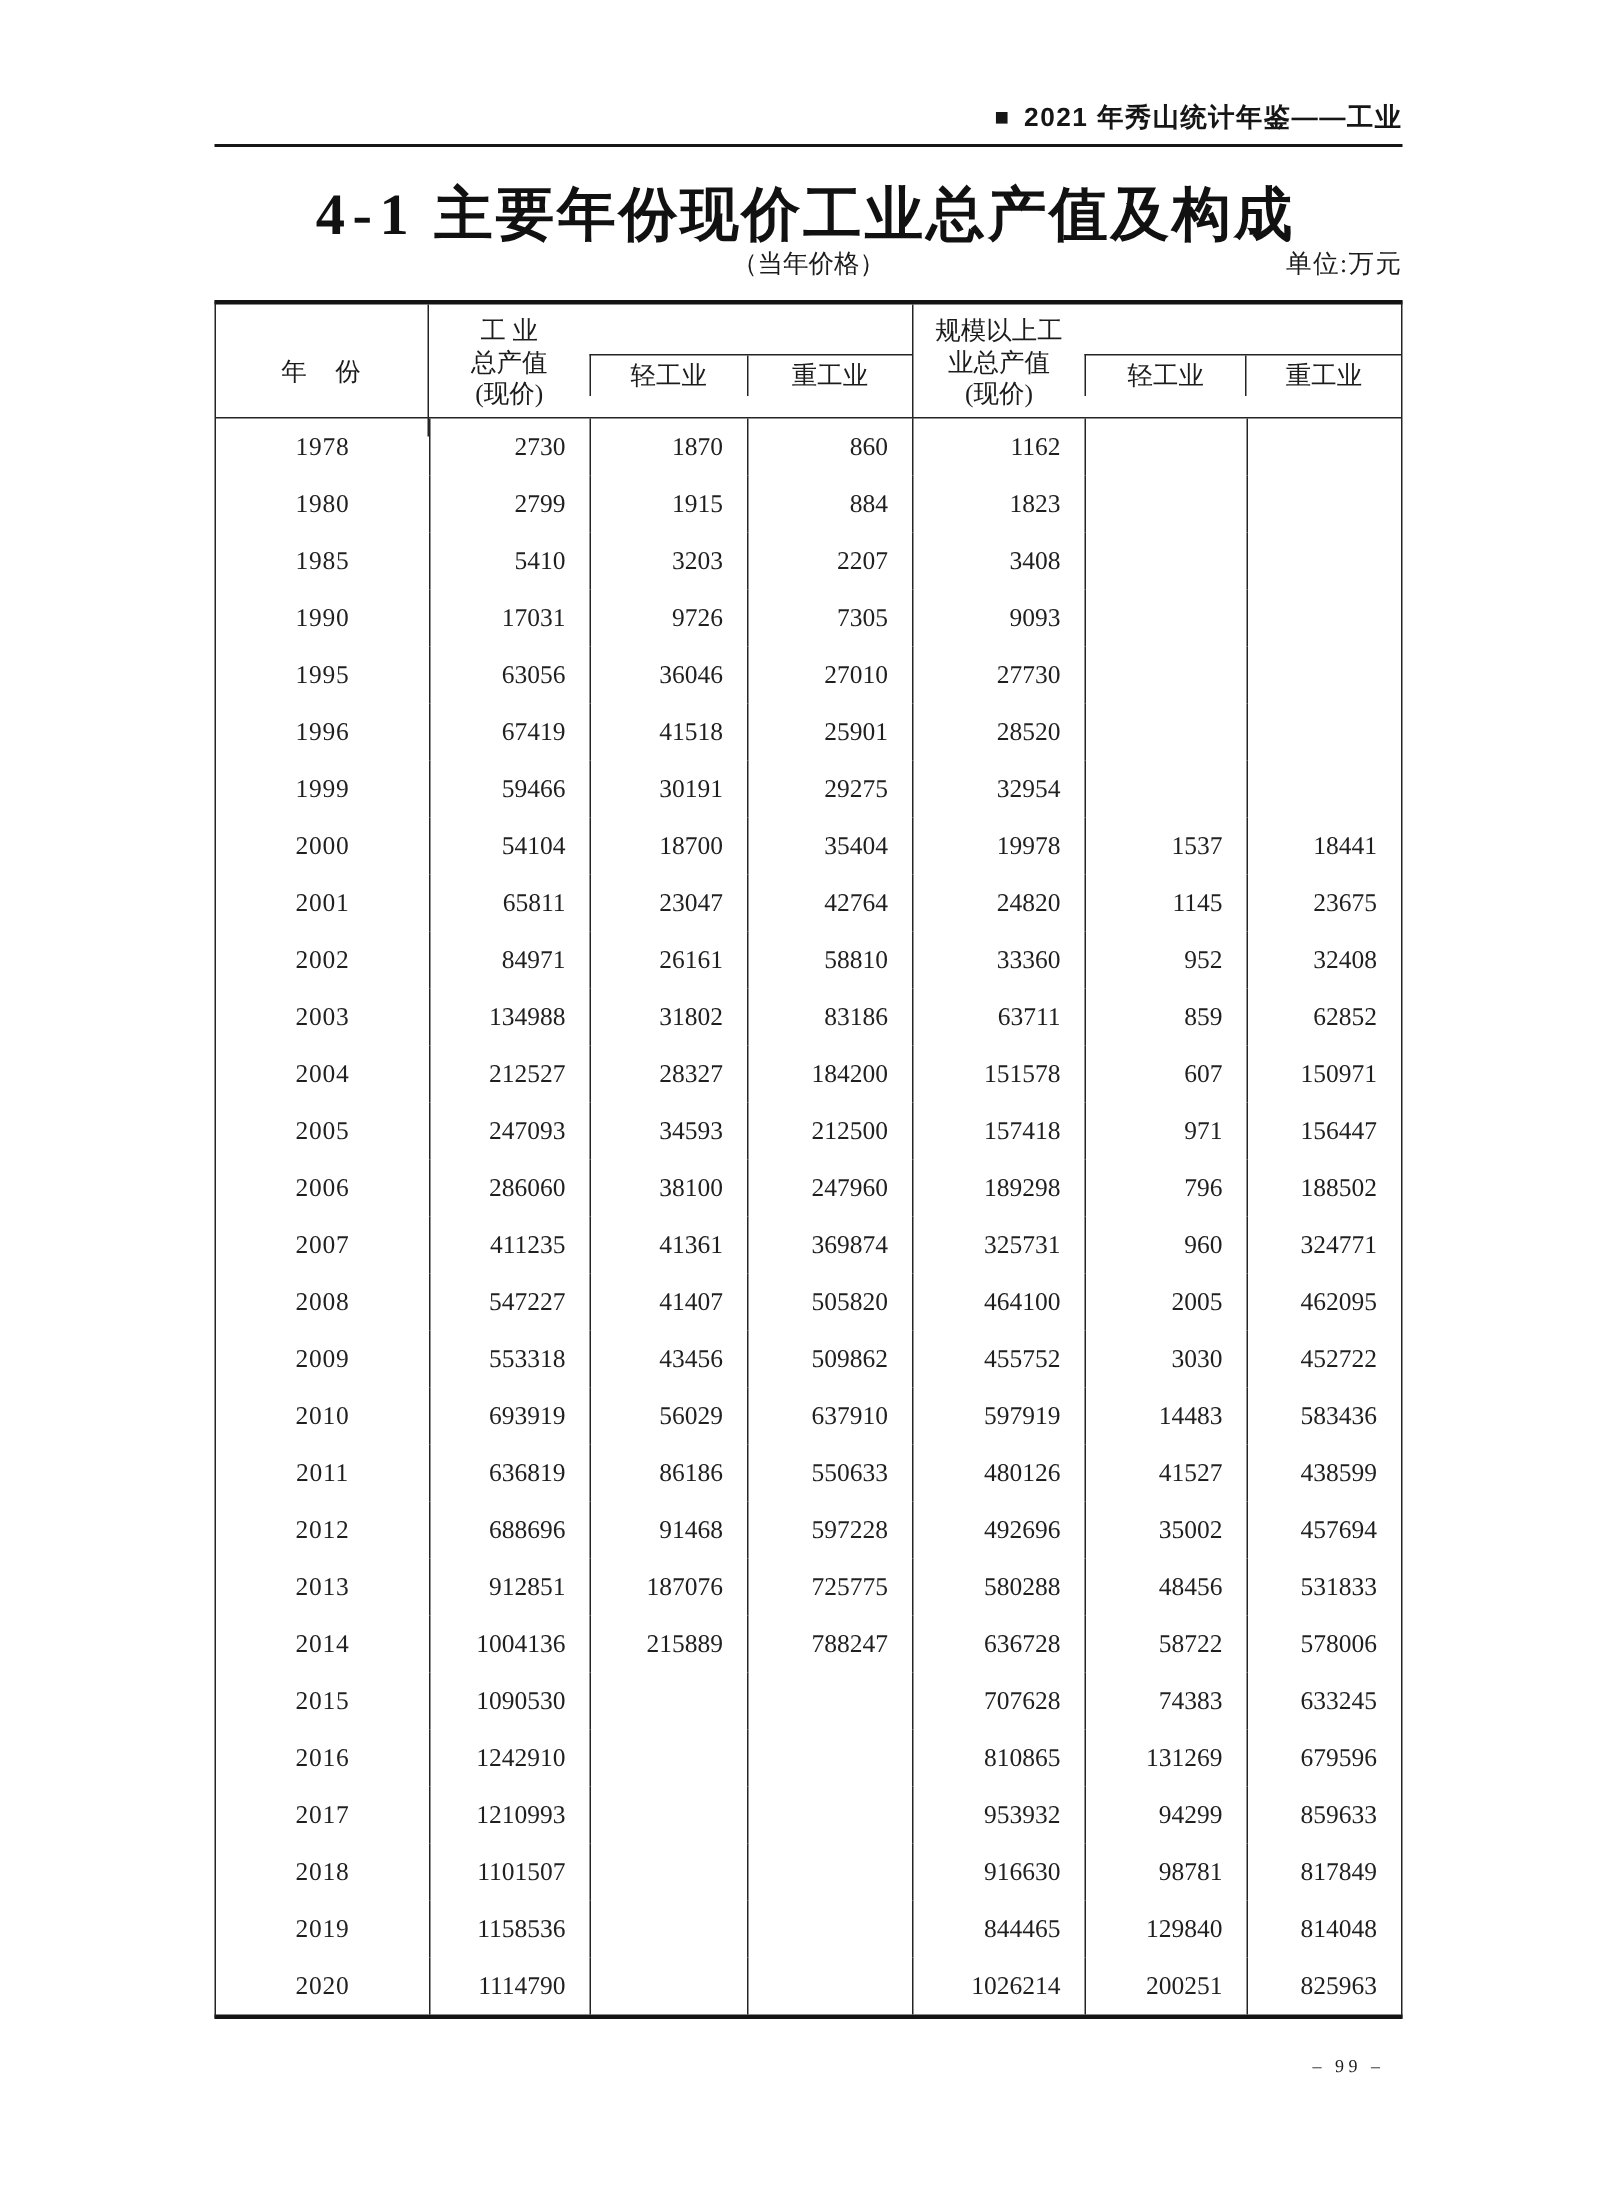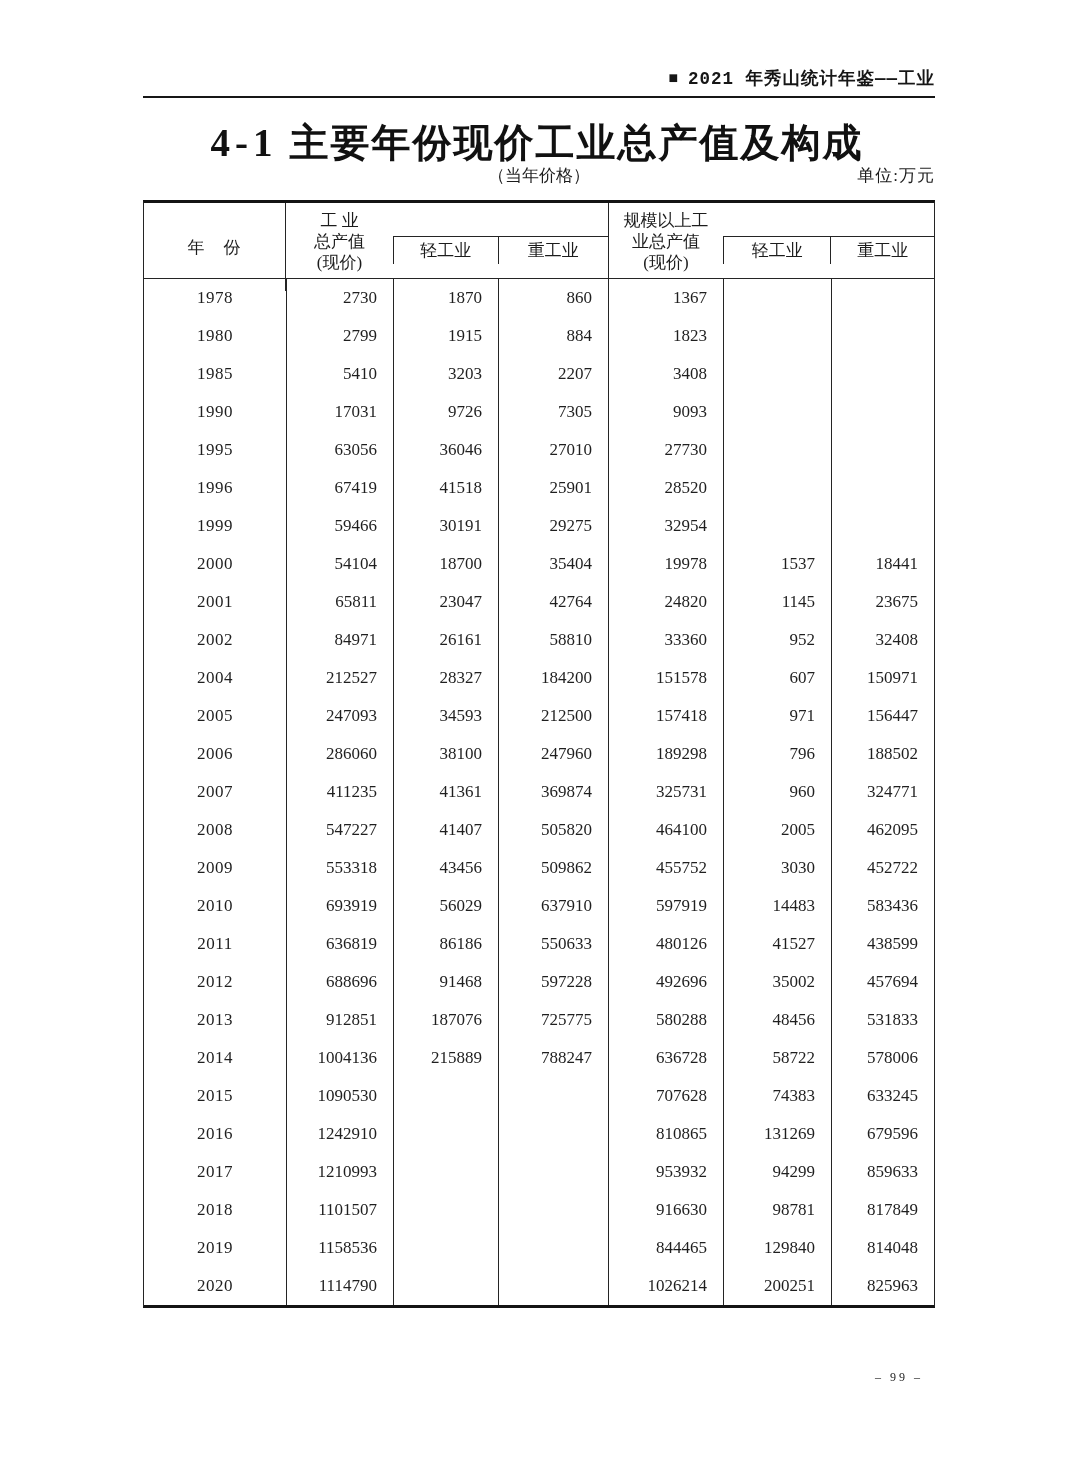--- a/index.html
+++ b/index.html
@@ -9,21 +9,21 @@
     width:1074px; height:1458px;
     font-family:"Liberation Serif","DejaVu Serif",serif;
     color:#1c1c1c;
     overflow:hidden;
   }
 
   
   .page-header {
     position:absolute; top:66px; left:143px; width:792px;
     text-align:right;
-    font-family:Liberation Mono, monospace;
+    font-family:Liberation Sans, sans-serif;
     font-size:17.5px; font-weight:600; letter-spacing:1px;
     color:#161616;
   }
   .page-header .marker {
     display:inline-block;
     font-size:16px;
     margin-right:9px;
     transform:translateY(-1px);
   }
   .header-rule {
@@ -141,21 +141,21 @@
       <div class="subcell">轻工业</div>
       <div class="subcell">重工业</div>
     </div>
   </div>
   <div class="tbody">
       <div class="trow">
         <div class="tcell c-year">1978</div>
         <div class="tcell c-num">2730</div>
         <div class="tcell c-num">1870</div>
         <div class="tcell c-num">860</div>
-        <div class="tcell c-num">1367</div>
+        <div class="tcell c-num">1162</div>
         <div class="tcell c-num"></div>
         <div class="tcell c-num"></div>
       </div>
       <div class="trow">
         <div class="tcell c-year">1980</div>
         <div class="tcell c-num">2799</div>
         <div class="tcell c-num">1915</div>
         <div class="tcell c-num">884</div>
         <div class="tcell c-num">1823</div>
         <div class="tcell c-num"></div>
@@ -227,20 +227,29 @@
       <div class="trow">
         <div class="tcell c-year">2002</div>
         <div class="tcell c-num">84971</div>
         <div class="tcell c-num">26161</div>
         <div class="tcell c-num">58810</div>
         <div class="tcell c-num">33360</div>
         <div class="tcell c-num">952</div>
         <div class="tcell c-num">32408</div>
       </div>
       <div class="trow">
+        <div class="tcell c-year">2003</div>
+        <div class="tcell c-num">134988</div>
+        <div class="tcell c-num">31802</div>
+        <div class="tcell c-num">83186</div>
+        <div class="tcell c-num">63711</div>
+        <div class="tcell c-num">859</div>
+        <div class="tcell c-num">62852</div>
+      </div>
+      <div class="trow">
         <div class="tcell c-year">2004</div>
         <div class="tcell c-num">212527</div>
         <div class="tcell c-num">28327</div>
         <div class="tcell c-num">184200</div>
         <div class="tcell c-num">151578</div>
         <div class="tcell c-num">607</div>
         <div class="tcell c-num">150971</div>
       </div>
       <div class="trow">
         <div class="tcell c-year">2005</div>

